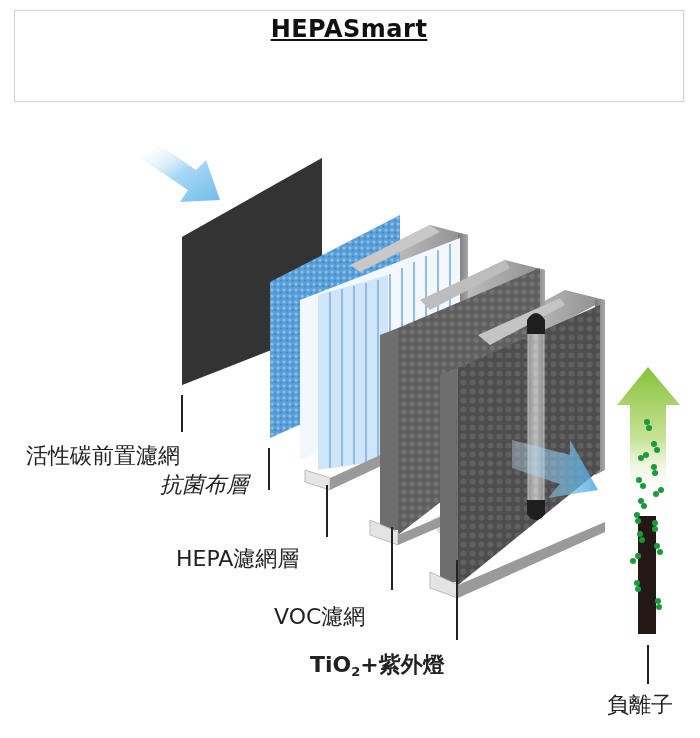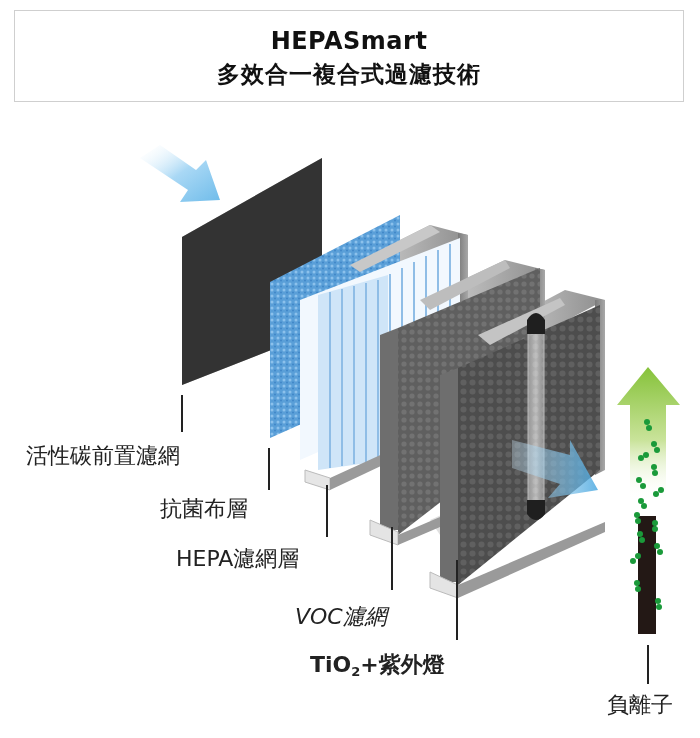--- a/index.html
+++ b/index.html
@@ -1,37 +1,36 @@
 <!DOCTYPE html>
 <html><head>
 <meta charset="utf-8">
 <style>
   html, body { margin:0; padding:0; background:#ffffff; }
   body { width:700px; height:738px; position:relative; overflow:hidden;
          font-family: "DejaVu Sans", "Liberation Sans", sans-serif; }
   .title-box { position:absolute; left:14px; top:10px; width:670px; height:92px;
                border:1px solid #cfcfcf; box-sizing:border-box; text-align:center; }
-  .title-line1 { font-size:24px; font-weight:bold; color:#111; margin-top:16px; line-height:28px; letter-spacing:0.5px; }
+  .title-line1 { font-size:24px; font-weight:bold; color:#111; margin-top:4px; line-height:28px; letter-spacing:0.5px;text-decoration:underline; }
   .title-line2 { font-size:23px; font-weight:bold; color:#111; margin-top:4px; line-height:30px; letter-spacing:1px; }
   svg.art { position:absolute; left:0; top:0; }
   .label { position:absolute; font-size:22px; color:#222; white-space:nowrap; line-height:26px; }
   .label sub { font-size:13px; vertical-align:-4px; }
   .lbl-carbon { left:26px; top:443px; }
-  .lbl-antibac { left:160px; top:496px; }
+  .lbl-antibac { left:160px; top:472px;font-style:italic; }
   .lbl-hepa { left:176px; top:546px;text-align:center; }
-  .lbl-voc { left:295px; top:604px;font-style:italic; }
+  .lbl-voc { left:274px; top:604px; }
   .lbl-tio2 { left:310px; top:652px;font-weight:bold; }
   .lbl-ion { left:607px; top:692px;font-family:Liberation Serif, serif; }
 </style>
 </head>
 <body>
 
 <div class="title-box">
   <div class="title-line1">HEPASmart</div>
-  <div class="title-line2">多效合一複合式過濾技術</div>
 </div>
 
 <svg class="art" width="700" height="738" viewBox="0 0 700 738">
   <defs>
     <linearGradient id="inArrow" x1="0" y1="0" x2="1" y2="1">
       <stop offset="0" stop-color="#ffffff" stop-opacity="0"></stop>
       <stop offset="0.5" stop-color="#a9d8f5"></stop>
       <stop offset="1" stop-color="#6fbcea"></stop>
     </linearGradient>
     <linearGradient id="outArrow" x1="0" y1="0" x2="1" y2="0">

